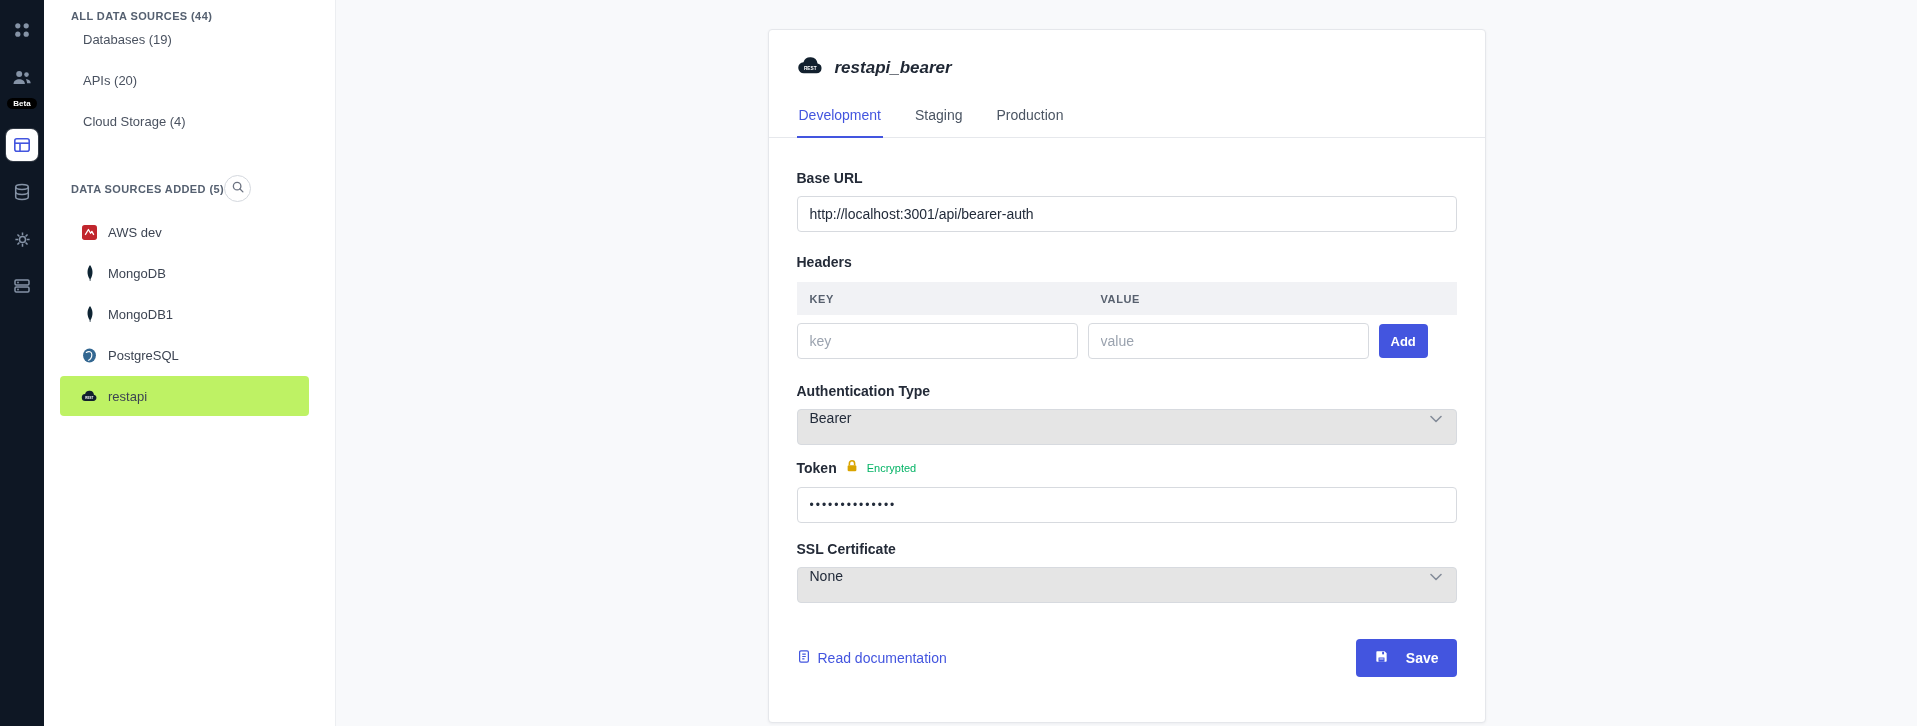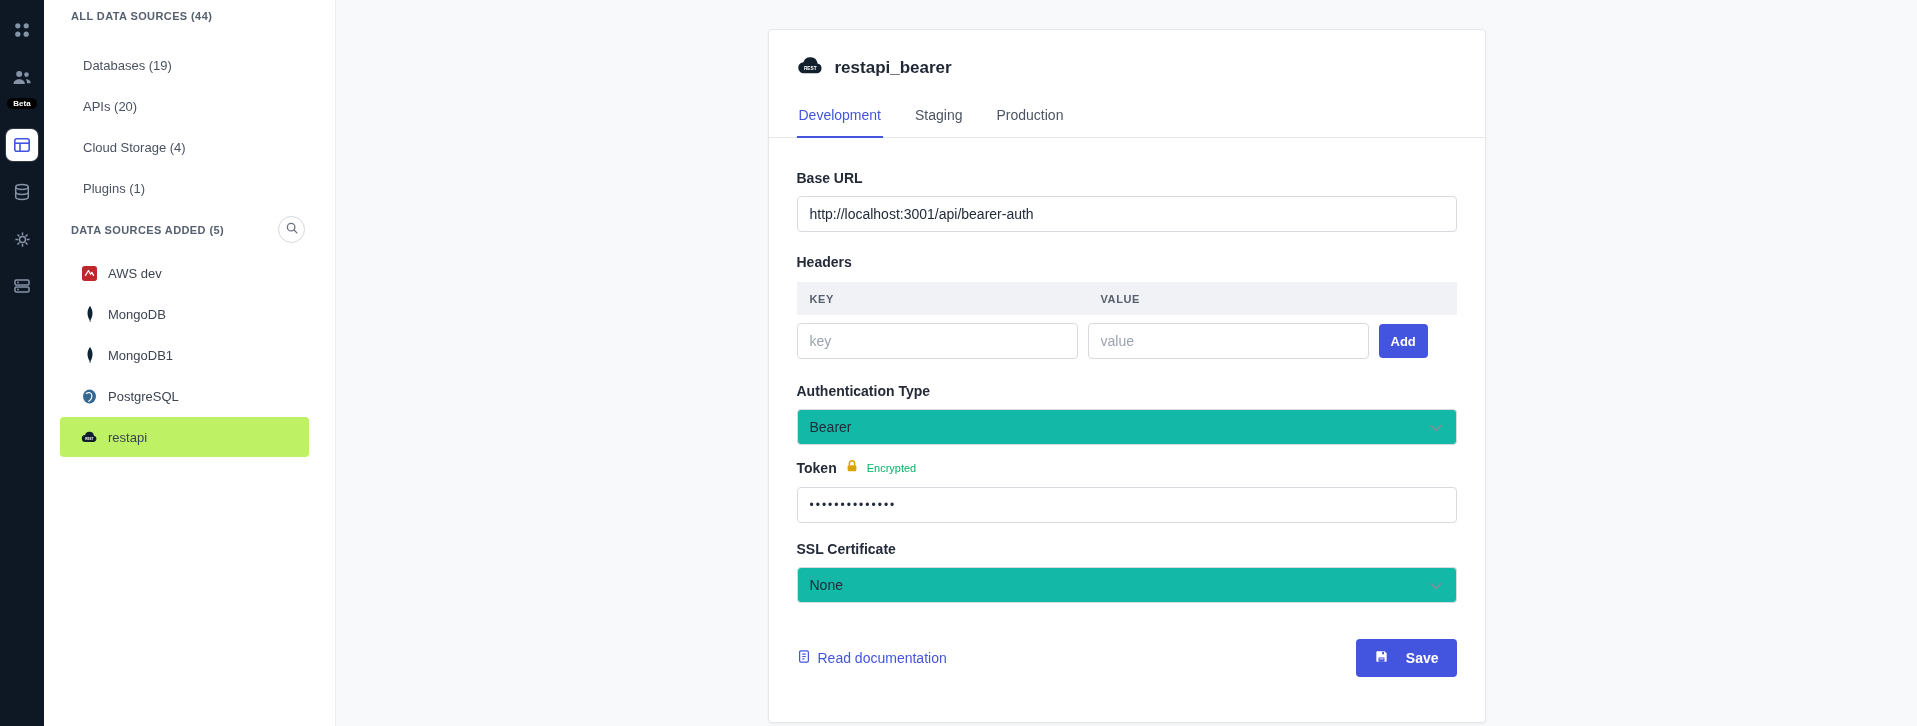--- a/index.html
+++ b/index.html
@@ -21,32 +21,32 @@
   .iconbar{width:44px;flex-shrink:0;background:var(--iconbar-bg);display:flex;flex-direction:column;align-items:center;padding-top:14px;}
   .ib-icon{width:32px;height:32px;display:flex;align-items:center;justify-content:center;margin-bottom:15px;cursor:pointer;border-radius:7px;}
   .ib-icon svg{display:block;}
   .ib-active{background:#ffffff;box-shadow:0 0 0 1px rgba(255,255,255,.15);}
   .beta-badge{background:#000000;color:#fff;font-size:8px;line-height:11px;padding:0 6px;border-radius:7px;margin:-10px 0 20px;font-weight:700;}
 
   
   .sidebar{width:292px;flex-shrink:0;background:#ffffff;border-right:1px solid #eceef1;padding-top:10px;}
   .section-title{font-size:11px;font-weight:700;color:#556070;letter-spacing:.4px;padding-left:27px;}
   .first-title{margin-bottom:10px;}
-  .nav-item{height:41px;display:flex;align-items:flex-end;padding-left:39px;font-size:13px;color:#4a5260;cursor:pointer;}
-  .section-head{display:flex;align-items:center;justify-content:space-between;padding:0 30px 0 0;margin:20px 0 10px;}
+  .nav-item{height:41px;display:flex;align-items:flex-start;padding-left:39px;font-size:13px;color:#4a5260;cursor:pointer;}
+  .section-head{display:flex;align-items:center;padding:0 30px 0 0;margin:20px 0 10px;}
   .search-btn{width:27px;height:27px;border-radius:50%;border:1px solid #d4d8de;background:#fff;display:flex;align-items:center;justify-content:center;cursor:pointer;padding:0;}
   .ds-item{height:40px;margin:1px 26px 1px 16px;border-radius:4px;display:flex;align-items:center;gap:10px;padding-left:21px;font-size:13px;color:#3c4452;cursor:pointer;}
   .ds-item.selected{background:#bef264;}
   .ds-ico{width:17px;display:flex;justify-content:center;align-items:center;flex-shrink:0;}
 
   
   .main{flex:1;display:flex;justify-content:center;align-items:flex-start;}
   .card{width:718px;min-height:694px;background:#fff;border:1px solid #e5e7eb;border-radius:4px;margin-top:29px;padding:26px 28px 34px;box-shadow:0 1px 3px rgba(16,24,40,.05);}
   .card-head{display:flex;align-items:center;gap:11px;margin-bottom:22px;}
-  .card-title{font-size:17px;font-weight:600;color:#1f2734;margin:0;}
+  .card-title{font-size:17px;font-weight:600;color:#1f2734;margin:0;font-style:italic;}
 
   .tabs{display:flex;gap:30px;margin:0 -28px;padding:0 28px;border-bottom:1px solid #e6e8ec;}
   .tab{font-size:14px;color:var(--text-mid);padding:6px 2px 13px;cursor:pointer;border-bottom:2px solid transparent;margin-bottom:-1px;}
   .tab.active{color:var(--accent);border-color:var(--accent);font-weight:500;}
 
   .f-label{display:block;font-size:14px;font-weight:600;color:var(--text-dark);}
   .group-baseurl{margin-top:32px;}
   .group-baseurl .f-label,.group-auth .f-label,.group-ssl .f-label{margin-bottom:10px;}
 
   .text-input,.kv-input{height:36px;border:1px solid var(--border);border-radius:4px;padding:0 12px;font-size:14px;color:#222b3a;width:100%;background:#fff;font-family:inherit;outline:none;}
@@ -56,21 +56,21 @@
   .kv-header{display:flex;background:#f1f2f5;height:33px;align-items:center;margin-top:12px;font-size:11px;font-weight:700;color:#57606e;letter-spacing:.6px;}
   .kv-header span:first-child{width:291px;padding-left:13px;}
   .kv-header span:last-child{padding-left:13px;}
   .kv-row{display:flex;gap:10px;margin-top:8px;align-items:center;}
   .kv-input{width:281px;flex:none;}
 
   .btn-primary{background:var(--accent);color:#fff;border:none;border-radius:4px;font-weight:600;cursor:pointer;display:inline-flex;align-items:center;justify-content:center;font-family:inherit;}
   .btn-add{height:34px;padding:13px 12px;font-size:13px;}
 
   .group-auth{margin-top:24px;}
-  .select{height:36px;border:1px solid var(--border);border-radius:4px;display:flex;align-items:center;justify-content:space-between;padding:0 14px 0 12px;font-size:14px;color:#222b3a;cursor:pointer;background:#14b8a6;}
+  .select{height:36px;border:1px solid var(--border);border-radius:4px;display:flex;align-items:flex-start;justify-content:space-between;padding:0 14px 0 12px;font-size:14px;color:#222b3a;cursor:pointer;background:#e5e5e5;}
 
   .group-token{margin-top:14px;}
   .token-row{display:flex;align-items:center;gap:8px;}
   .encrypted{color:var(--green);font-size:11px;font-weight:400;}
   .token-input{margin-top:10px;letter-spacing:2px;font-size:12px;}
 
   .group-ssl{margin-top:18px;}
 
   .footer{margin-top:36px;display:flex;align-items:center;justify-content:space-between;}
   .doc-link{display:inline-flex;align-items:center;gap:7px;color:var(--accent);font-size:14px;cursor:pointer;text-decoration:none;}
@@ -132,23 +132,20 @@
   <aside class="sidebar">
     <div class="section-title first-title">ALL DATA SOURCES (44)</div>
     <div class="nav-item">
         <span>Databases (19)</span>
       </div>
     <div class="nav-item">
         <span>APIs (20)</span>
       </div>
     <div class="nav-item">
         <span>Cloud Storage (4)</span>
-      </div>
-    <div class="nav-item">
-        <span>Plugins (1)</span>
       </div>
 
     <div class="section-head">
       <div class="section-title">DATA SOURCES ADDED (5)</div>
       <button class="search-btn">
         <span><svg width="14" height="14" viewBox="0 0 16 16">
               <circle cx="7" cy="7" r="4.3" fill="none" stroke="#6b7280" stroke-width="1.5"></circle>
               <line x1="10.3" y1="10.3" x2="13.6" y2="13.6" stroke="#6b7280" stroke-width="1.5" stroke-linecap="round"></line>
             </svg></span>
       </button>

